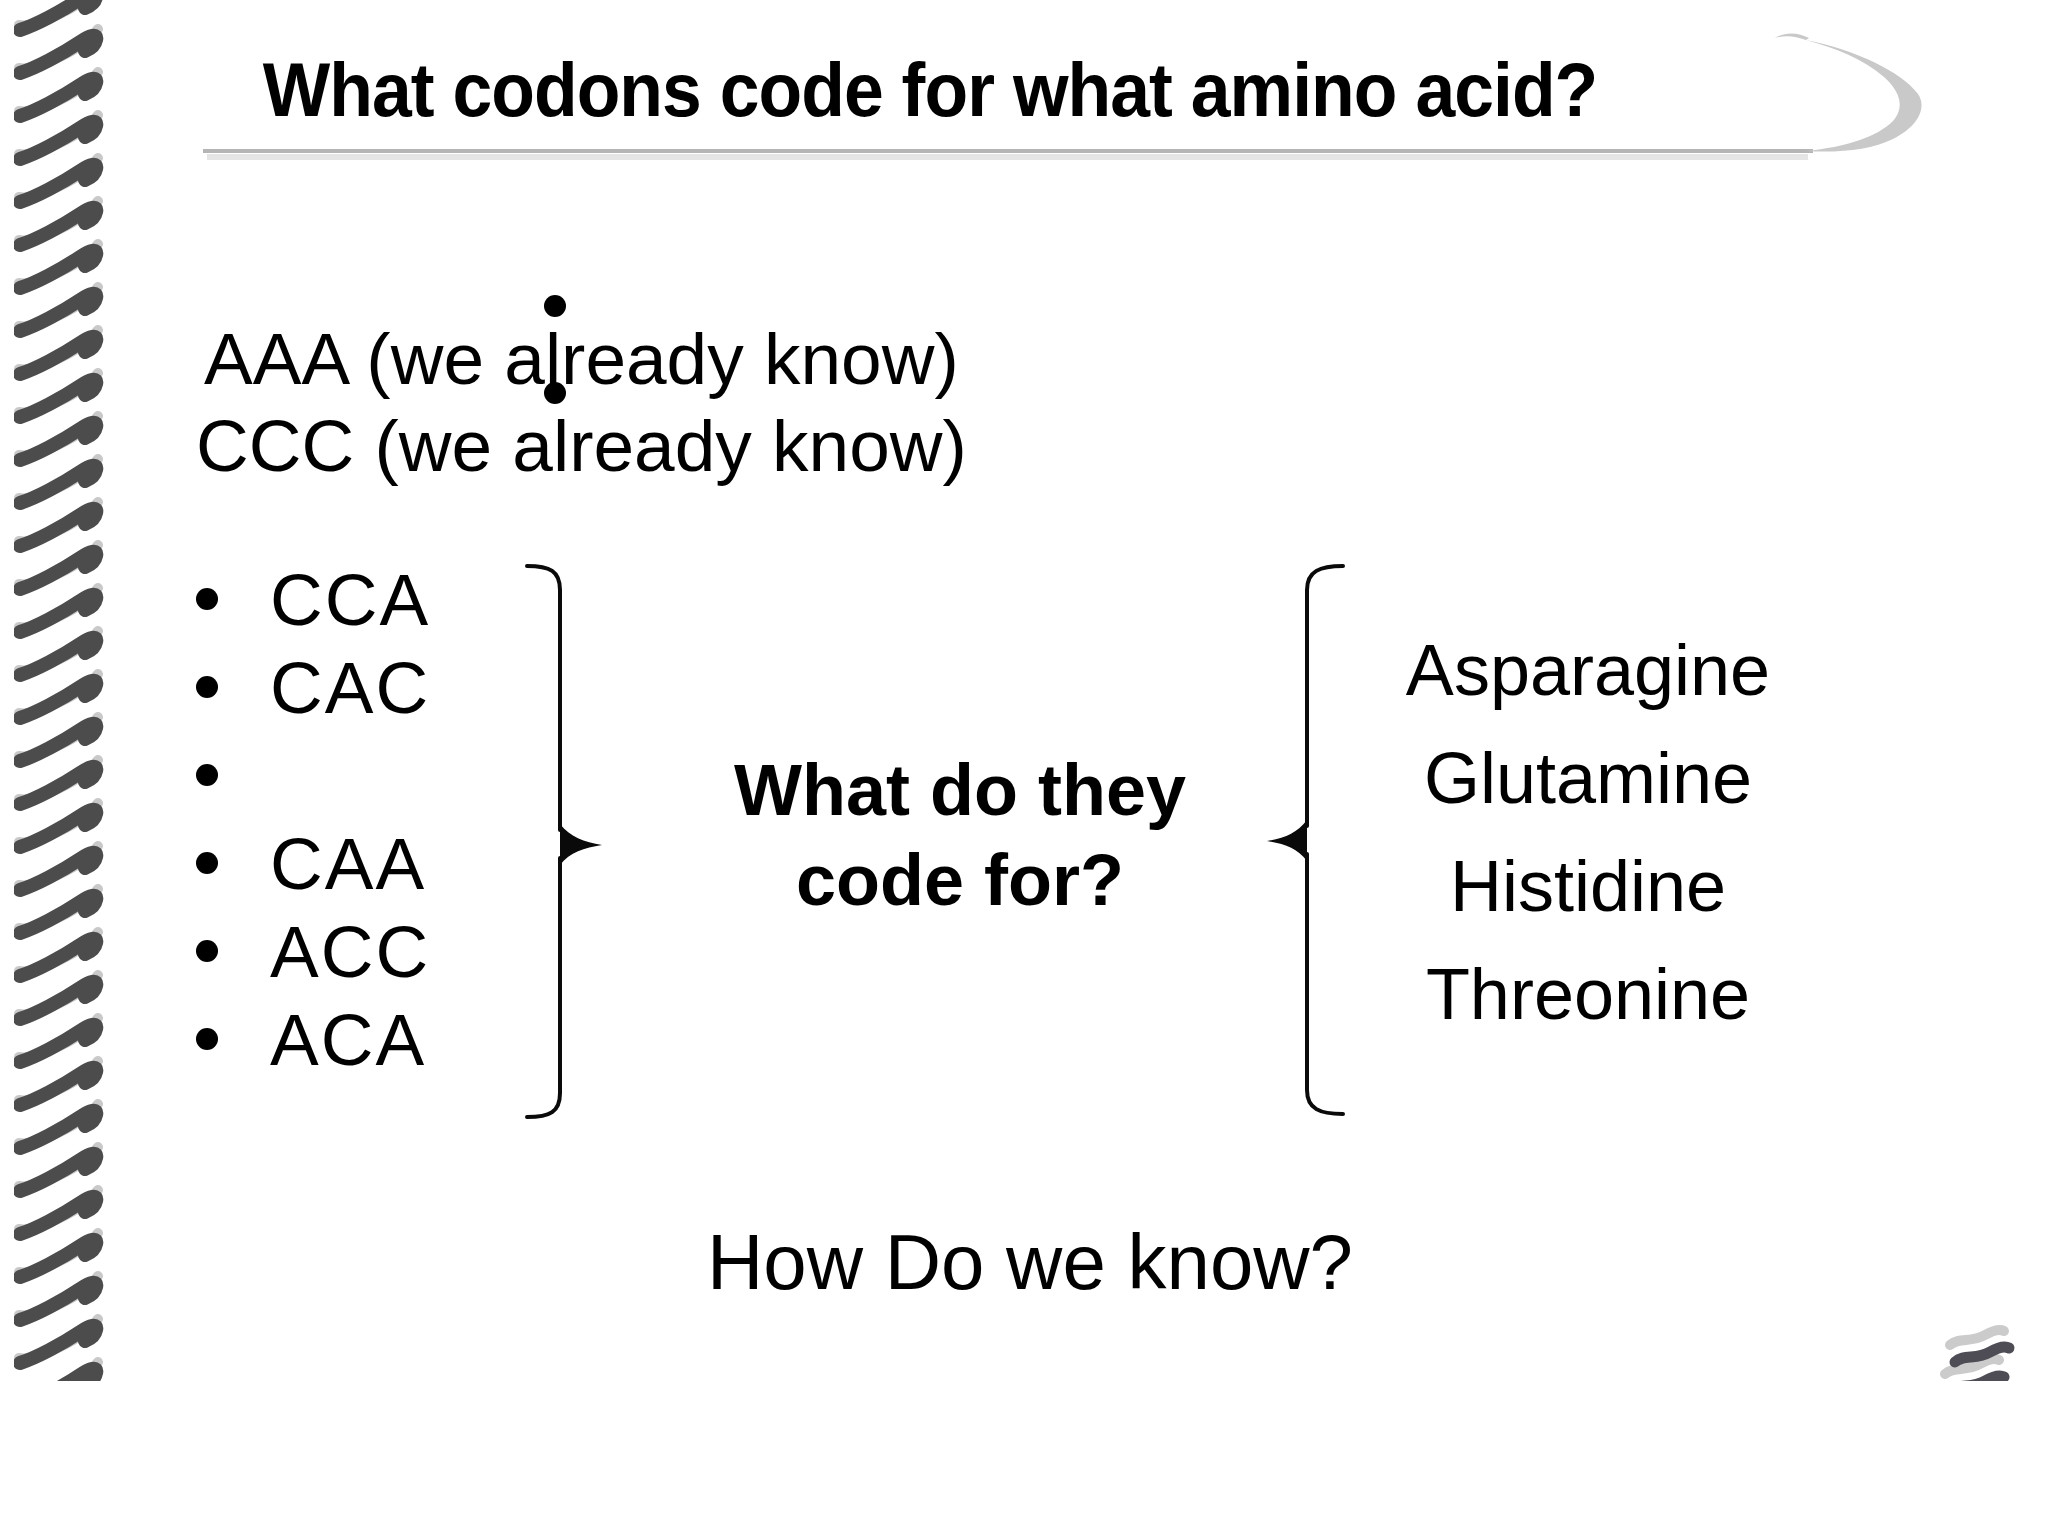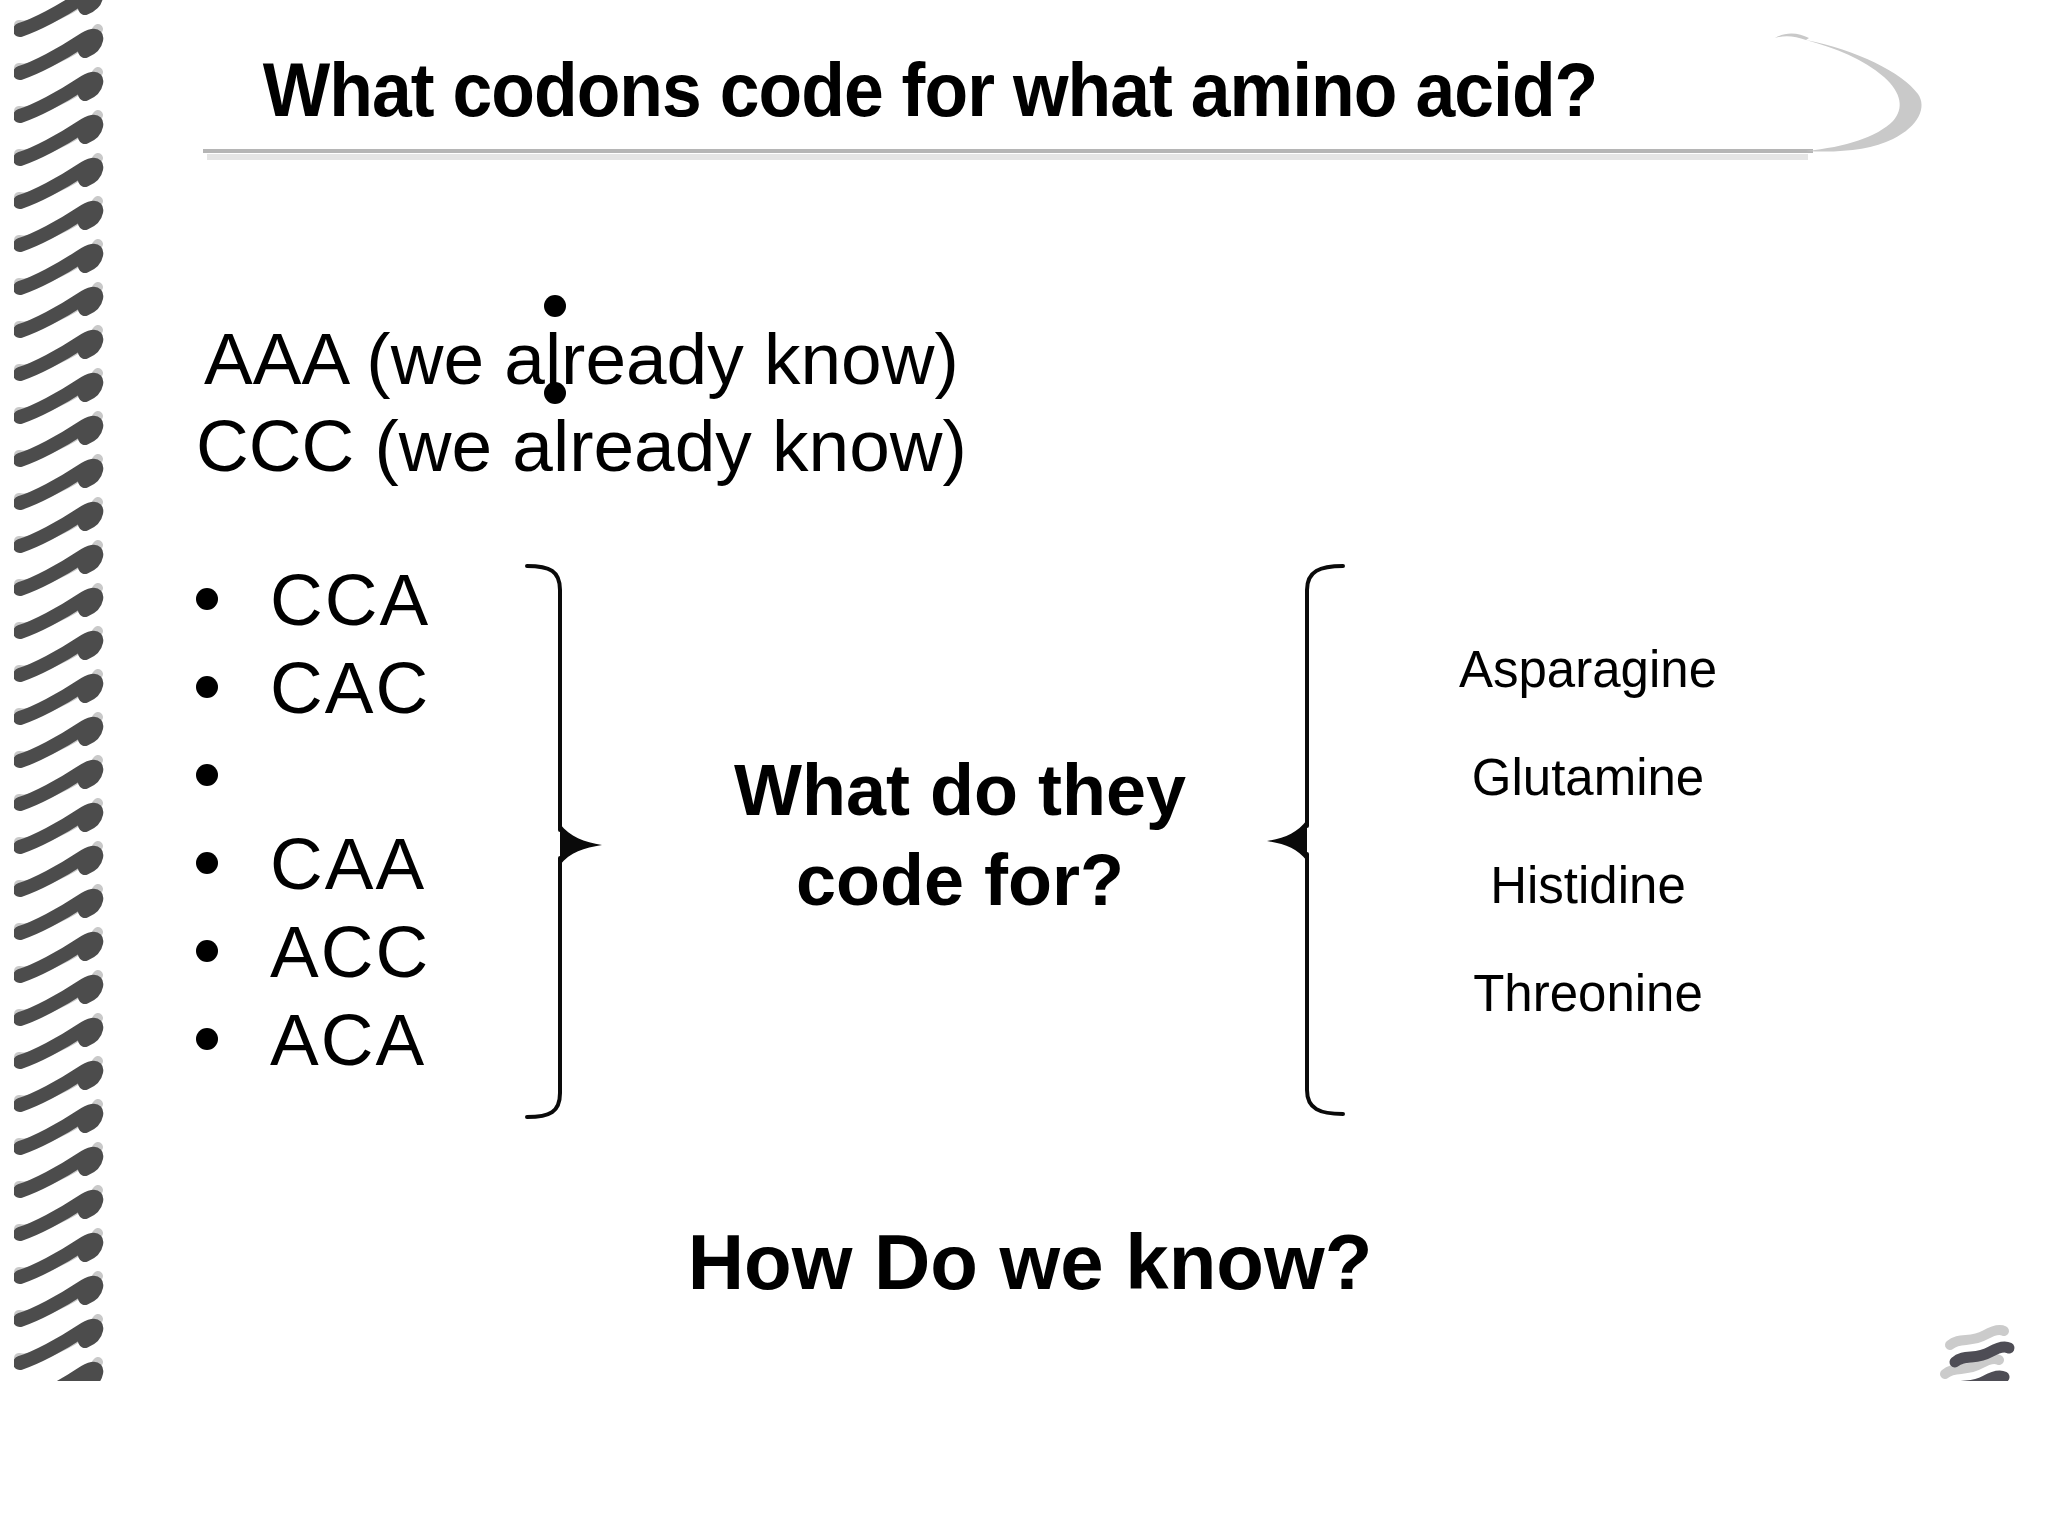--- a/index.html
+++ b/index.html
@@ -37,26 +37,26 @@
 
   
   .center-question {
     left: 660px; top: 745px; width: 600px;
     text-align: center; font-size: 72px; font-weight: bold; line-height: 90px;
     white-space: nowrap;
   }
 
   
   .amino-list { left: 1363px; top: 616px; width: 450px; text-align: center; }
-  .amino-list .amino-row { height: 108px; line-height: 108px; font-size: 51px; white-space: nowrap; }
+  .amino-list .amino-row { height: 108px; line-height: 108px; font-size: 72px; white-space: nowrap; }
 
   
   .bottom-question {
     left: 680px; top: 1220px; width: 700px;
-    text-align: center; font-size: 78px; font-weight: bold; line-height: 84px;
+    text-align: center; font-size: 78px; font-weight: normal; line-height: 84px;
     white-space: nowrap;
   }
 
   svg { display: block; }
   .overlay { left: 0; top: 0; }
   .spiral { left: 14px; top: 0; }
   .corner-glyph { left: 1898px; top: 1298px; }
 </style>
 </head>
 <body>

